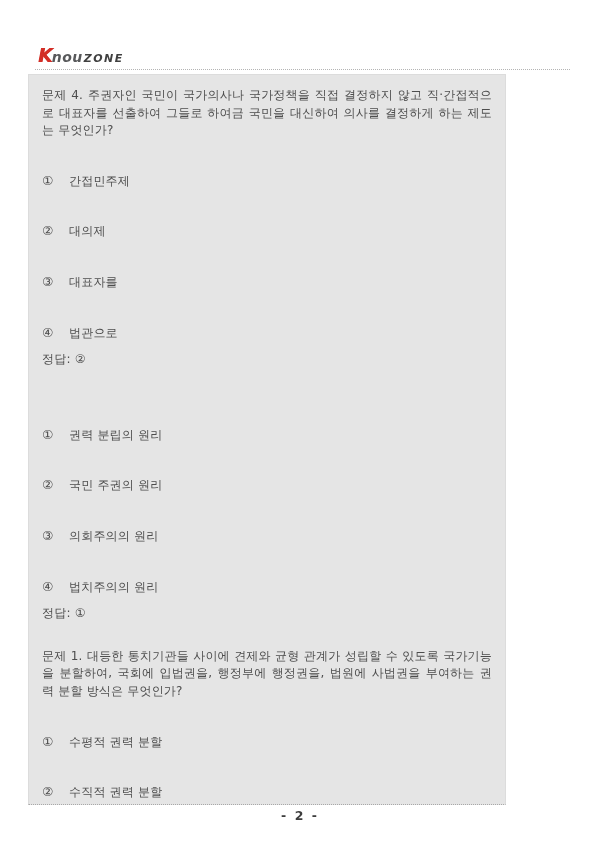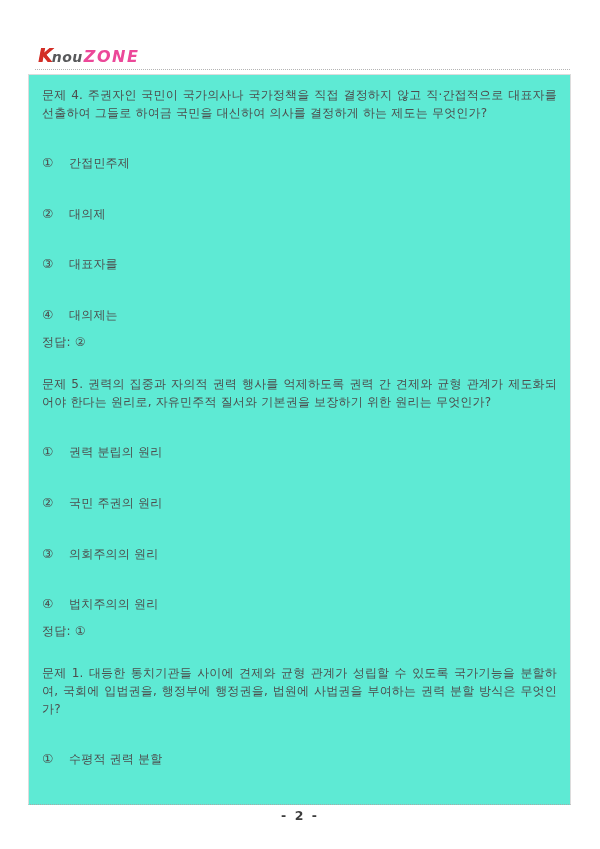--- a/index.html
+++ b/index.html
@@ -22,37 +22,37 @@
   .logo .k {
     color: #d32e26; font-size: 19px; font-weight: bold; font-style: italic;
     letter-spacing: -1px; margin-right: 0px;
     text-shadow: 0.4px 0 #d32e26;
   }
   .logo .nou {
     color: #58595b; font-size: 14px; font-weight: bold; font-style: italic;
     letter-spacing: 0.5px;
   }
   .logo .zone {
-    color: #ec4899; font-size: 16px; font-weight: bold; font-style: italic;
+    color: #404040; font-size: 11px; font-weight: bold; font-style: italic;
     letter-spacing: 1.5px; margin-left: 1px;
   }
   .header-rule {
     position: absolute; left: 35px; top: 69px; width: 535px; height: 0;
     border-top: 1px dotted #b4b4b4;
   }
 
   
   .content-box {
     position: absolute; left: 28px; top: 74px;
-    width: 543px; height: 731px;
+    width: 478px; height: 731px;
     border: 1px solid #dcdcdc;
     border-bottom: 1px dotted #a8a8a8;
     padding: 12px 13px 10px 13px;
     overflow: hidden;
-    background: #5eead4;
+    background: #e5e5e5;
   }
   .content-box, .content-box p, .content-box div {
     color: #4d4d4d;
     font-size: 12px;
     line-height: 17.6px;
     letter-spacing: 0.2px;
   }
   .q-text, .expl-text {
     text-align: justify;
     word-break: break-all;
@@ -101,30 +101,29 @@
         <div class="option-row">
           <span class="option-marker">②</span>
           <span class="option-label">대의제</span>
         </div>
         <div class="option-row">
           <span class="option-marker">③</span>
           <span class="option-label">대표자를</span>
         </div>
         <div class="option-row">
           <span class="option-marker">④</span>
-          <span class="option-label">대의제는</span>
+          <span class="option-label">법관으로</span>
         </div>
       </div>
     </div>
     <div class="answer-block">
       <p class="answer-line">정답: ②</p>
     </div>
 
     <div class="question-block qb-next">
-      <p class="q-text">문제 5. 권력의 집중과 자의적 권력 행사를 억제하도록 권력 간 견제와 균형 관계가 제도화되어야 한다는 원리로, 자유민주적 질서와 기본권을 보장하기 위한 원리는 무엇인가?</p>
       <div class="options">
         <div class="option-row">
           <span class="option-marker">①</span>
           <span class="option-label">권력 분립의 원리</span>
         </div>
         <div class="option-row">
           <span class="option-marker">②</span>
           <span class="option-label">국민 주권의 원리</span>
         </div>
         <div class="option-row">

